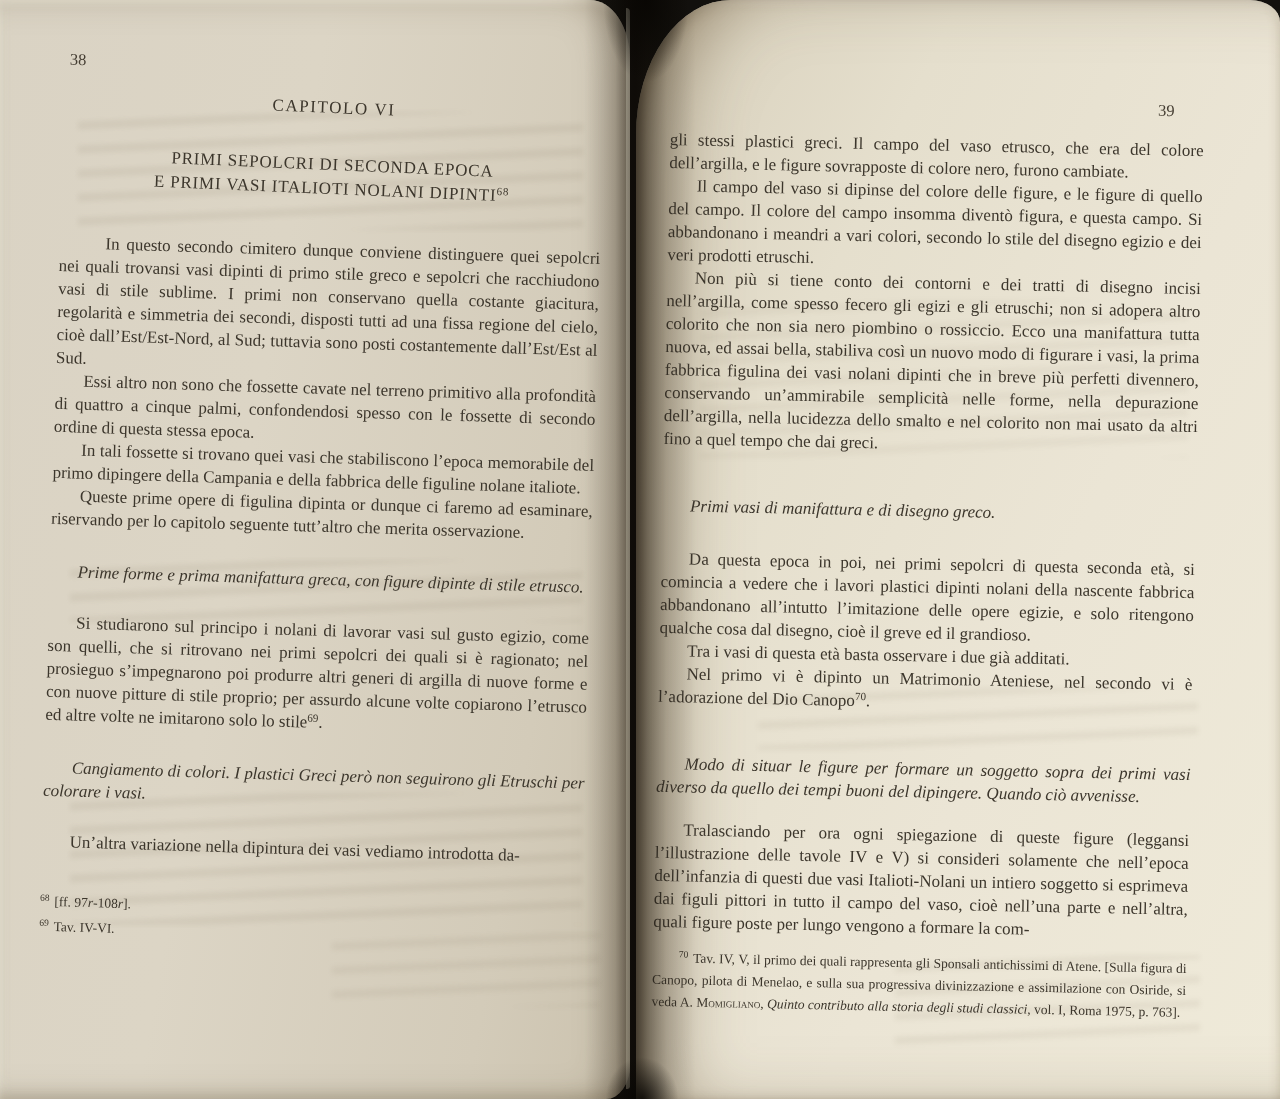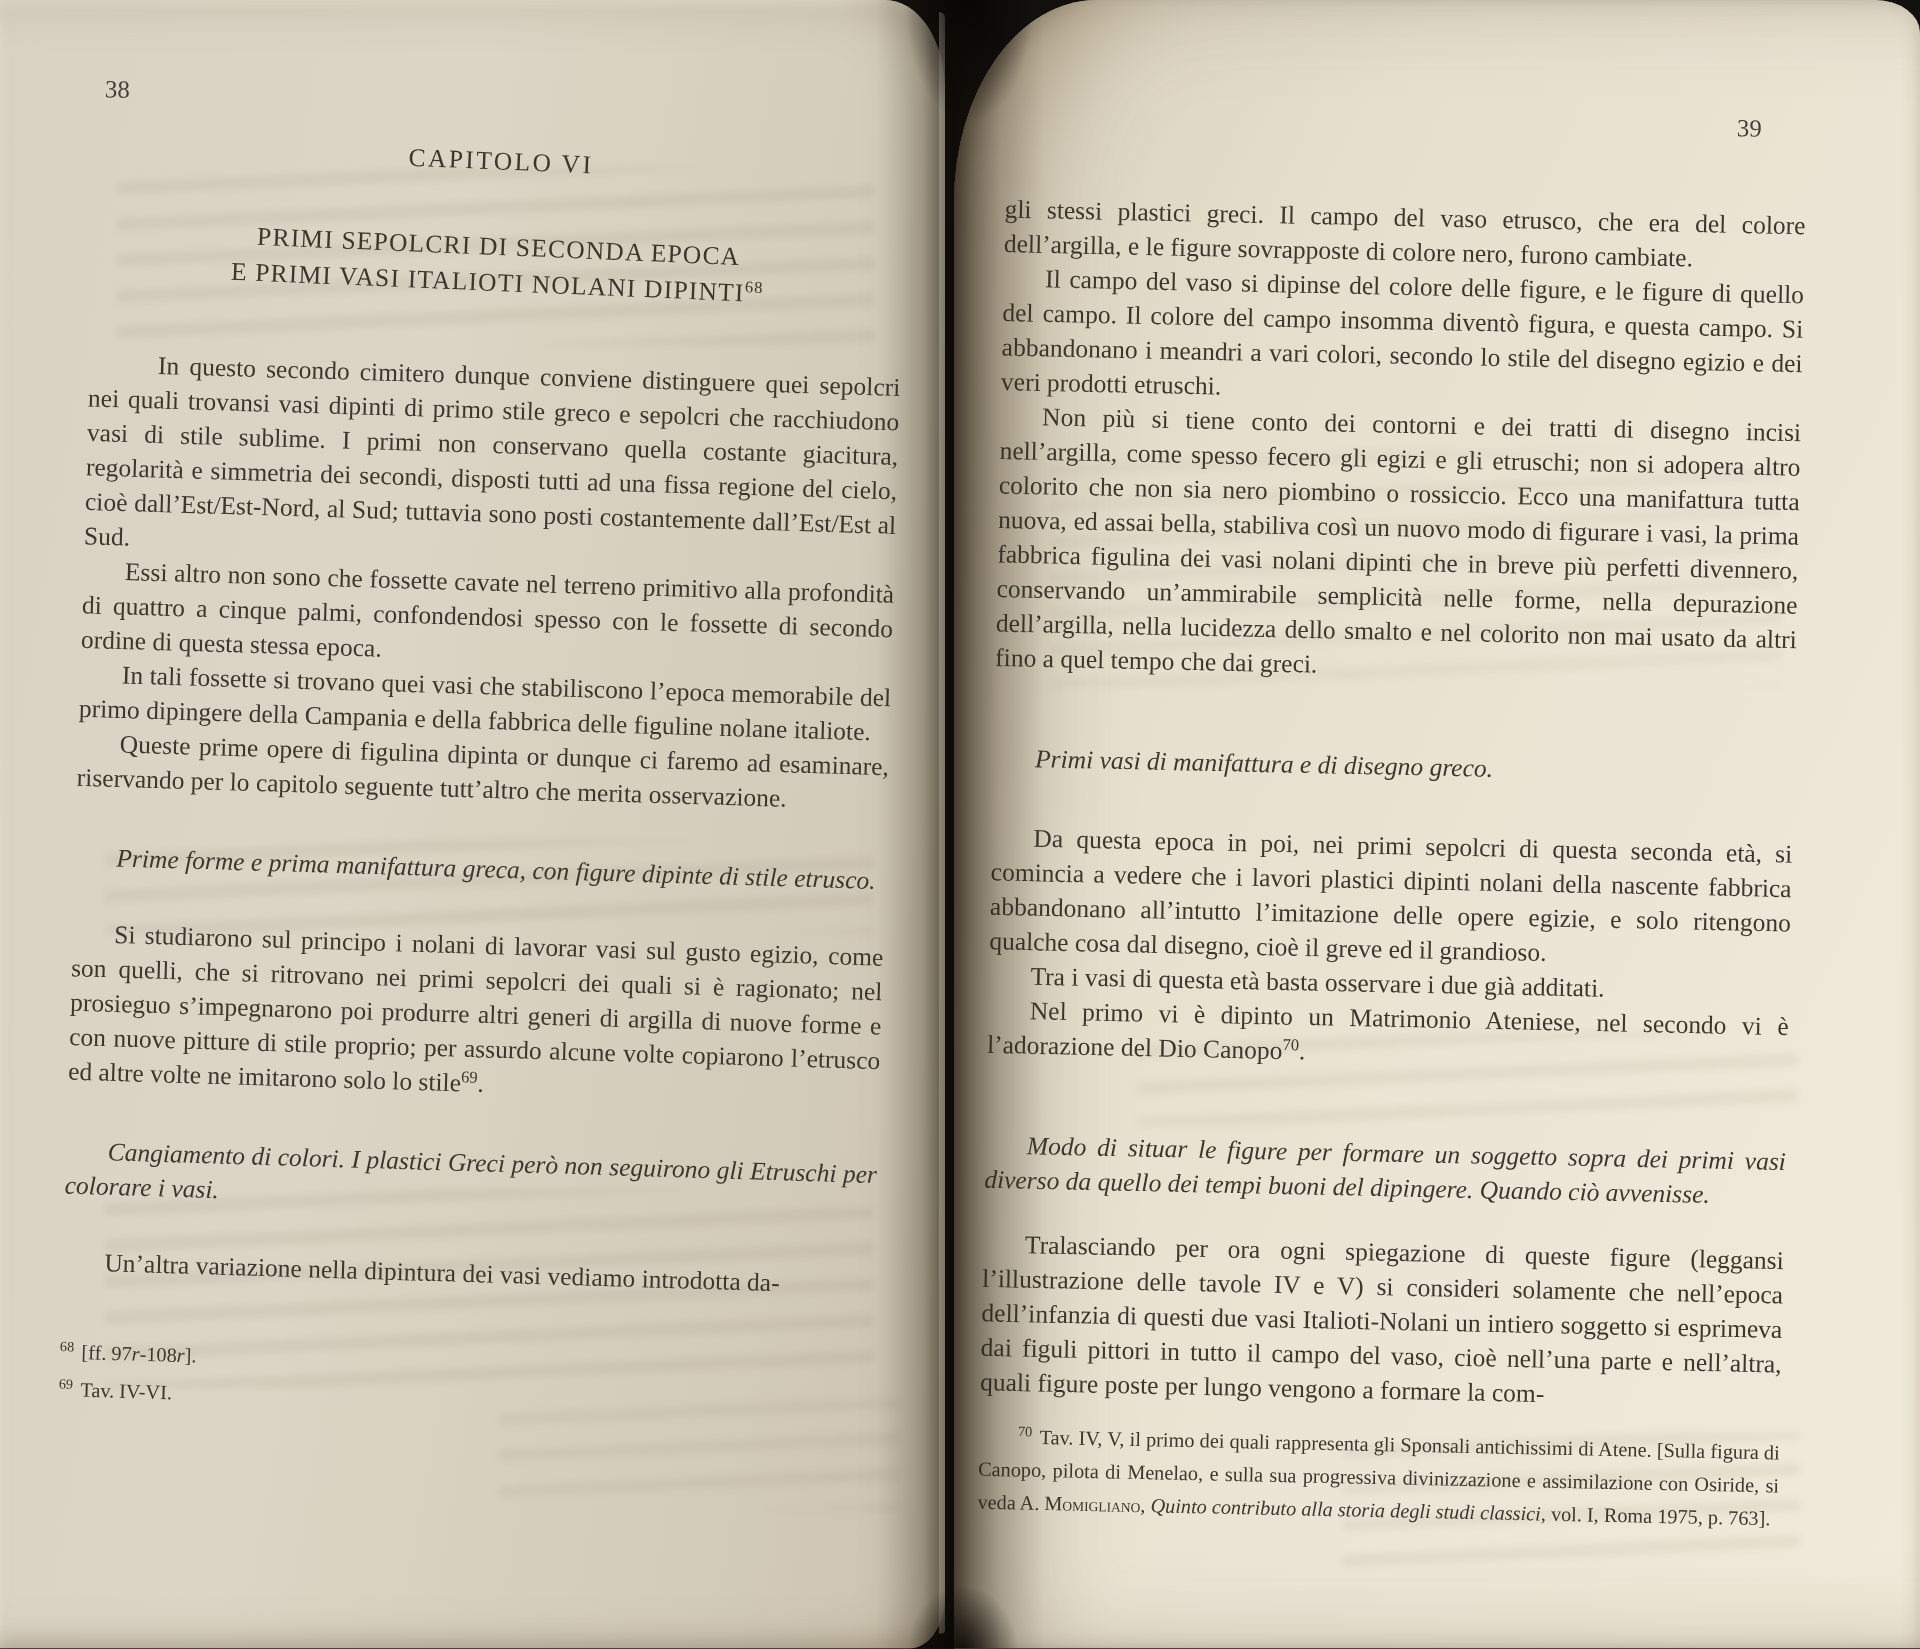--- a/index.html
+++ b/index.html
@@ -64,21 +64,21 @@
   .g2{left:70px;top:560px;width:512px;height:62px;}
   .g3{left:70px;top:793px;width:512px;height:132px;}
   .g4{left:332px;top:933px;width:268px;height:74px;opacity:.38;}
   .g5{left:700px;top:300px;width:488px;height:158px;opacity:.28;}
   .g6{left:758px;top:688px;width:440px;height:62px;opacity:.38;}
   .g7{left:895px;top:955px;width:305px;height:92px;opacity:.38;}
 
   
   .pagenum{position:absolute;color:#453e33;font-size:16.5px;}
   .pagenum-left{left:70px;top:50px;transform:rotate(1.5deg);}
-  .pagenum-right{left:1158px;top:76px;transform:rotate(1deg);}
+  .pagenum-right{left:1158px;top:101px;transform:rotate(1deg);}
 
   .textblock{
     position:absolute;color:#3c362c;font-size:17px;line-height:23px;
     text-align:justify;transform-origin:0 0;
   }
   .text-left{left:64px;top:88px;width:541px;transform:rotate(1.7deg);}
   .text-right{left:670px;top:128px;width:534px;transform:rotate(1.2deg);}
 
   .chapter{text-align:center;margin:0 0 34px;letter-spacing:1.6px;transform:rotate(.7deg);}
   .title{text-align:center;margin:0 0 38px;letter-spacing:.8px;line-height:24px;transform:rotate(.7deg);}

